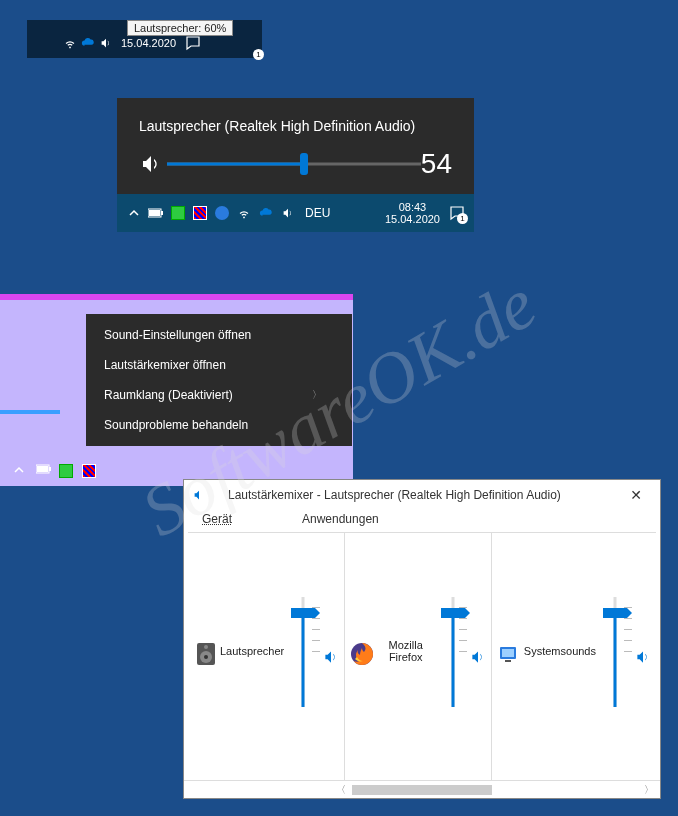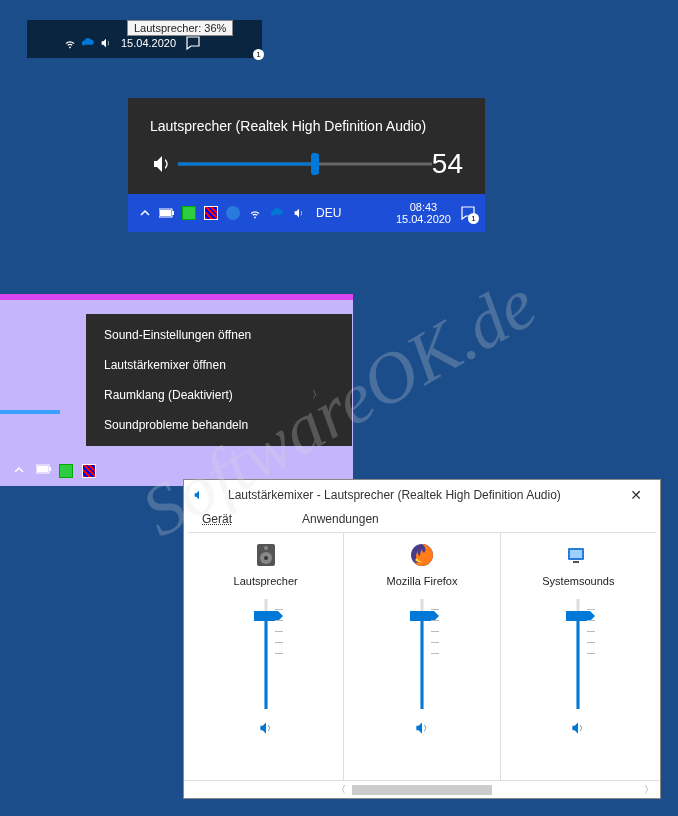--- a/index.html
+++ b/index.html
@@ -9,31 +9,31 @@
 .watermark { position: absolute; top: 50%; left: 50%; transform: translate(-50%,-50%) rotate(-30deg); font-size: 72px; color: rgba(220,220,220,0.25); font-style: italic; font-family: "Times New Roman", serif; pointer-events: none; z-index: 1000; white-space: nowrap; }
 
 
 .panel1 { position: absolute; top: 20px; left: 27px; width: 235px; height: 38px; background: #0a2540; display: flex; align-items: flex-end; }
 .tooltip { position: absolute; left: 100px; top: 0; background: #f5f5f5; border: 1px solid #888; padding: 1px 6px; font-size: 11px; color: #222; z-index: 5; white-space: nowrap; }
 .tray1 { display: flex; align-items: center; height: 30px; padding-left: 34px; color: #fff; font-size: 11px; }
 .tray1 .ticon { width: 18px; display: flex; justify-content: center; align-items: center; }
 .datetime1 { margin-left: 6px; color: #fff; font-size: 11px; }
 
 
-.panel2 { position: absolute; top: 98px; left: 117px; width: 357px; background: #2b2b2b; margin-left: 11px; }
+.panel2 { position: absolute; top: 98px; left: 117px; width: 357px; background: #2b2b2b; }
 .volflyout { padding: 20px 22px 14px 22px; color: #fff; }
 .voltitle { font-size: 14px; font-weight: 400; margin-bottom: 14px; }
 .volrow { display: flex; align-items: center; }
 .volrow .spicon { font-size: 20px; width: 28px; }
 .volslider { flex: 1; height: 20px; position: relative; }
 .voltrack { position: absolute; top: 50%; left: 0; right: 0; height: 3px; background: #666; transform: translateY(-50%); }
 .volfill { position: absolute; top: 50%; left: 0; height: 3px; background: #0078d7; transform: translateY(-50%); }
 .volthumb { position: absolute; top: 50%; width: 8px; height: 22px; background: #0078d7; transform: translate(-50%,-50%); border-radius: 3px; }
 .volnum { font-size: 28px; font-weight: 300; }
-.tray2 { height: 38px; background: #1d4ed8; display: flex; align-items: center; padding: 0 6px; color: #fff; font-size: 11px; }
+.tray2 { height: 38px; background: #0c4a6e; display: flex; align-items: center; padding: 0 6px; color: #fff; font-size: 11px; }
 .tray2 .ticon { width: 18px; height: 18px; display: flex; justify-content: center; align-items: center; margin: 0 2px; }
 .tray2 .lang { margin: 0 6px; font-size: 12px; }
 .tray2 .clock { margin-left: auto; text-align: center; line-height: 1.1; }
 .tray2 .notif { margin-left: 8px; position: relative; }
 .notif .badge { position: absolute; bottom: -2px; right: -2px; background: #fff; color: #000; border-radius: 50%; width: 11px; height: 11px; font-size: 8px; display: flex; align-items: center; justify-content: center; }
 
 
 .panel3 { position: absolute; top: 294px; left: 0; width: 353px; height: 192px; background: #c4b5fd; border-top: 6px solid #d946ef; }
 .ctxmenu { position: absolute; left: 86px; top: 14px; width: 266px; background: #2b2b2b; padding: 6px 0; }
 .ctxitem { padding: 8px 30px 8px 18px; color: #fff; font-size: 12px; display: flex; justify-content: space-between; align-items: center; cursor: default; }
@@ -44,21 +44,21 @@
 
 
 .mixer { position: absolute; top: 479px; left: 183px; width: 478px; height: 320px; background: #fff; border: 1px solid #888; display: flex; flex-direction: column; }
 .mixertitle { height: 30px; display: flex; align-items: center; padding: 0 8px; font-size: 12px; color: #333; gap: 16px; }
 .mixertitle .ticon { margin-right: 6px; }
 .mixertitle .closex { margin-left: auto; font-size: 14px; color: #333; padding: 4px 10px; cursor: default; }
 .mixerhdr { display: flex; padding: 2px 8px 6px 18px; font-size: 12px; color: #333; }
 .mixerhdr .hdev { width: 100px; text-decoration: underline; text-decoration-style: dotted; }
 .mixerhdr .happ { }
 .mixerbody { flex: 1; display: flex; padding: 0 4px; gap: 0; }
-.mixercol { flex: 1; border-left: 1px solid #ddd; border-top: 1px solid #ddd; display: flex; flex-direction: column; align-items: center; padding: 8px 4px; }
+.mixercol { flex: 1; border-left: 1px solid #ddd; border-top: 1px solid #ddd; display: flex; flex-direction: row; align-items: center; padding: 8px 4px; }
 .mixercol:first-child { border-left: none; }
 .mixercol .appicon { width: 28px; height: 28px; display: flex; align-items: center; justify-content: center; margin-bottom: 6px; }
 .mixercol .appname { font-size: 11px; color: #222; margin-bottom: 12px; text-align: center; }
 .vslider { width: 38px; height: 110px; position: relative; margin-bottom: 10px; }
 .vtrack { position: absolute; left: 50%; top: 0; bottom: 0; width: 3px; background: #ddd; transform: translateX(-50%); }
 .vtrackfill { position: absolute; left: 50%; bottom: 0; width: 3px; background: #0078d7; transform: translateX(-50%); }
 .vthumb { position: absolute; left: 50%; width: 24px; height: 10px; background: #0078d7; transform: translate(-50%,50%); }
 .vthumb::after { content:""; position:absolute; right:-5px; top:0; border-top:5px solid transparent; border-bottom:5px solid transparent; border-left:5px solid #0078d7; }
 .vticks { position: absolute; right: 2px; top: 0; bottom: 0; width: 8px; }
 .vticks span { display: block; height: 1px; background: #bbb; margin-top: 10px; }
@@ -74,21 +74,21 @@
 .ibox.pix { background: repeating-linear-gradient(45deg,#f00,#f00 2px,#00f 2px,#00f 4px); border:1px solid #fff; }
 .ibox.blue { background: #2a7bde; border-radius: 50%; }
 svg { display: block; }
 </style>
 </head>
 <body>
 
 <div class="watermark">SoftwareOK.de</div>
 
 <div class="panel1">
-  <div class="tooltip">Lautsprecher: 36%</div>
+  <div class="tooltip">Lautsprecher: 60%</div>
   <div class="tray1">
     <span class="ticon">
       <svg width="14" height="14" viewBox="0 0 16 16">
           <path d="M8 12a1 1 0 100 2 1 1 0 000-2zm-3-2a5 5 0 016 0l-1 1a3.5 3.5 0 00-4 0l-1-1zm-2-2a8 8 0 0110 0l-1 1a6.5 6.5 0 00-8 0l-1-1z" fill="#fff"></path>
         </svg>
     </span>
     <span class="ticon">
       <svg width="14" height="14" viewBox="0 0 16 16">
           <path d="M4 11a3 3 0 010-6 4 4 0 017-1 3 3 0 011 6H4z" fill="#0078d7"></path>
         </svg>

